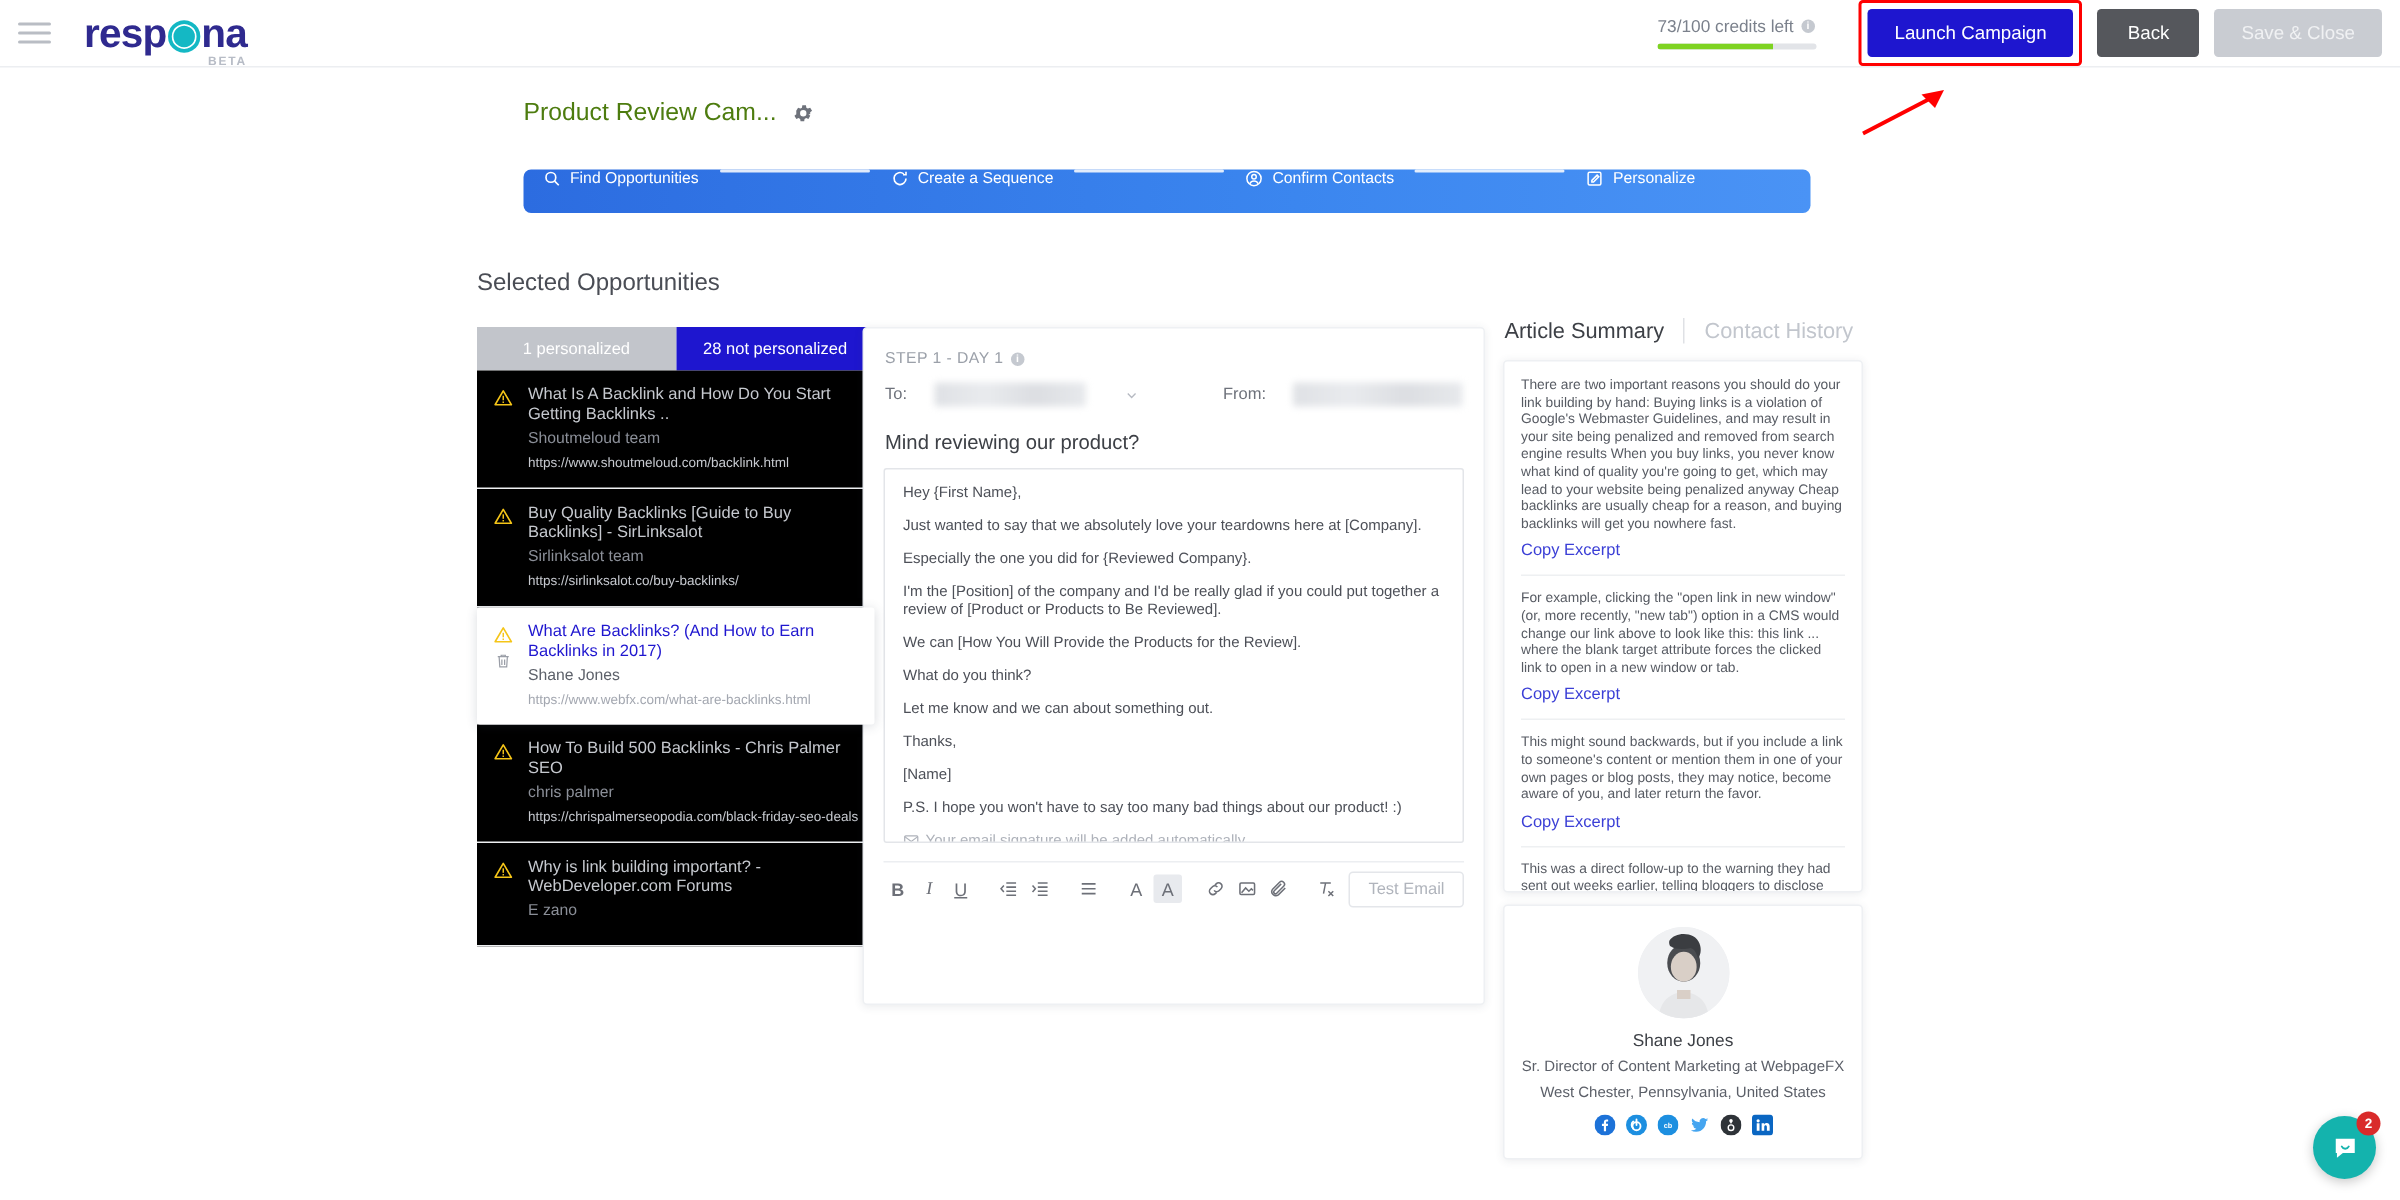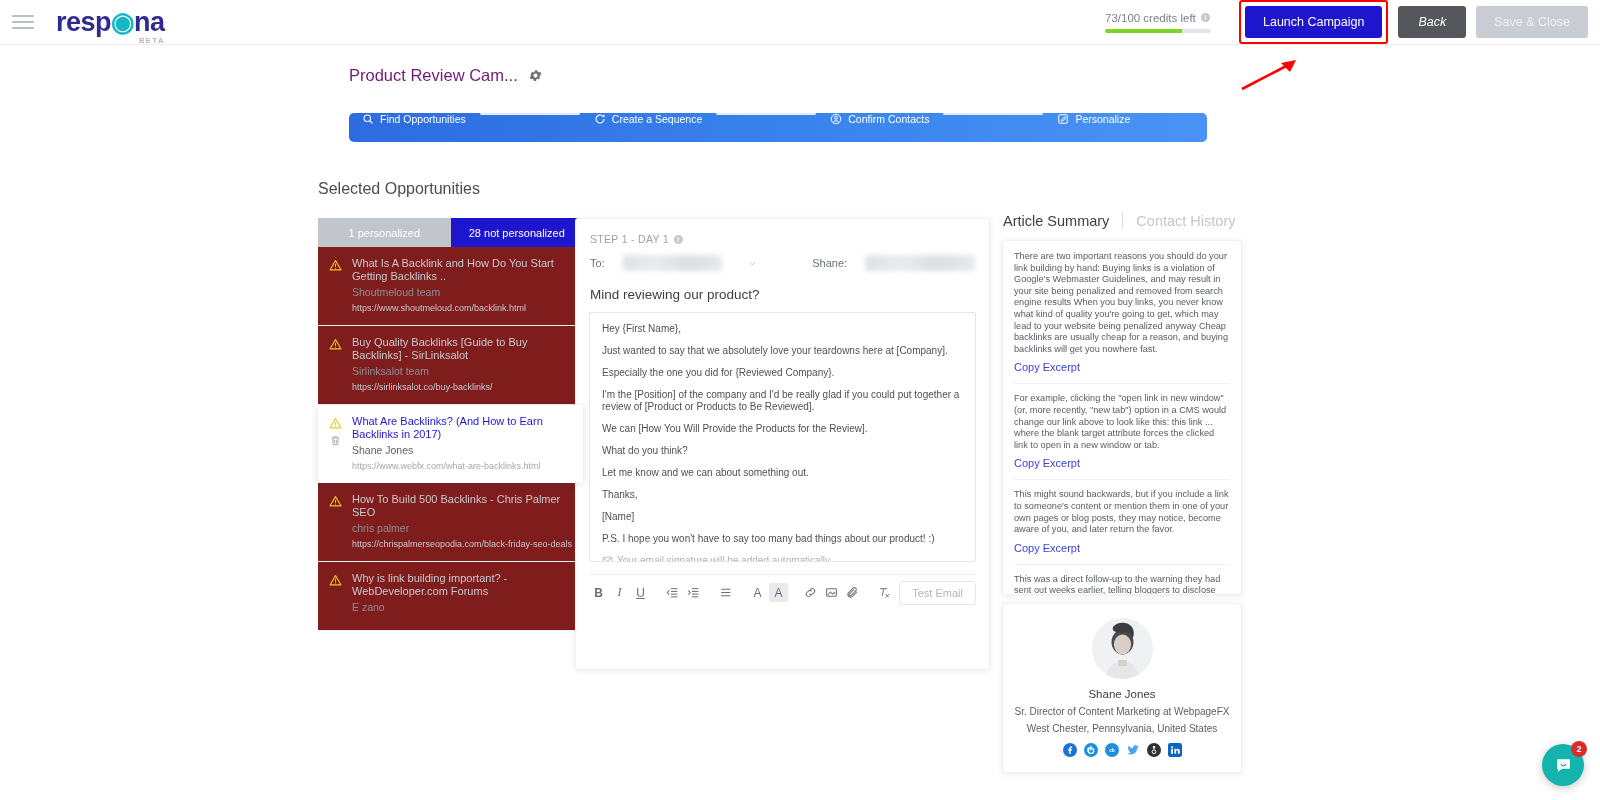--- a/index.html
+++ b/index.html
@@ -33,29 +33,29 @@
     width: 9px; height: 9px; border-radius: 50%; background: #c5c9d0;
     color:#fff; font-size: 7px; line-height: 9px; text-align:center; font-weight: 700;
     display:inline-block;
   }
   .credit-bar { margin-top: 5px; width: 106px; height: 4px; background: #e2e4e8; border-radius: 2px; overflow: hidden; }
   .credit-bar span { display:block; height: 100%; width: 73%; background: #7ed321; }
 
   .btn { border: none; font-size: 12.5px; border-radius: 3px; cursor: pointer; font-family: inherit; text-align: right; }
   .btn-launch { background: #1e16cf; color: #fff; padding: 9px 18px; font-weight: 400; }
   .launch-wrap { border: 2px solid #ff0000; padding: 4px; border-radius: 3px; margin-right: 10px; display:flex; }
-  .btn-back { background: #55575c; color: #fff; padding: 9px 20px; margin-right: 10px; font-style: italic; }
+  .btn-back { background: #55575c; color: #fff; padding: 9px 20px; margin-right: 10px; }
   .btn-saveclose { background: #c9ccd2; color: #f0f1f3; padding: 9px 18px; cursor: default; }
 
   
   .arrow-anno { position: absolute; left: 1238px; top: 58px; width: 62px; height: 34px; pointer-events: none; }
 
   
   .page-title-row { position: absolute; left: 349px; top: 66px; display: flex; align-items: center; gap: 10px; }
-  .page-title { font-size: 16.5px; color: #701a75; font-weight: 400; }
+  .page-title { font-size: 16.5px; color: #4d7c0f; font-weight: 400; }
   .gear { width: 15px; height: 15px; cursor: pointer; }
 
   
   .stepper {
     position: absolute; left: 349px; top: 113px; width: 858px; height: 29px;
     background: linear-gradient(90deg, #2c6ce0 0%, #3b86ef 60%, #4a93f5 100%);
     border-radius: 5px; display: flex; align-items: flex-start; padding: 0 13px;
     color: #fff;
   }
   .step { display: flex; align-items: center; gap: 6px; font-size: 10.5px; cursor: pointer; white-space: nowrap; }
@@ -74,21 +74,21 @@
   .opp-tab {
     flex: 1; display: flex; align-items: center; justify-content: center;
     font-size: 11px; cursor: pointer;
   }
   .opp-tab.inactive { background: #c2c5cb; color: #ffffff; }
   .opp-tab.active { background: #1e16cf; color: #ffffff; }
 
   .opp-list { position: relative; }
   .opp-item {
     position: relative; padding: 10px 10px 12px 34px; border-bottom: 1px solid #eef0f2;
-    cursor: pointer; background: #7f1d1d;
+    cursor: pointer; background: #000000;
   }
   .opp-item.selected {
     border-bottom: none; background: #fff;
     box-shadow: 0 1px 7px rgba(60,70,90,.19);
     z-index: 2; border-radius: 2px;
   }
   .opp-warn { position: absolute; left: 11px; top: 12px; }
   .opp-trash { position: absolute; left: 12px; top: 30px; }
   .opp-title { font-size: 11px; line-height: 13px; color: #c6c9cf; }
   .opp-item.selected .opp-title { color: #1f16cf; }
@@ -342,21 +342,21 @@
       <span>STEP 1 - DAY 1</span>
       <span class="info-dot">i</span>
     </div>
 
     <div class="addr-row">
       <span class="addr-label">To:</span>
       <div class="blur-field blur-to"></div>
       <svg class="chev" width="11" height="11" viewBox="0 0 24 24" fill="none" stroke="#b6bac2" stroke-width="2.4">
           <polyline points="5,9 12,16 19,9"></polyline>
         </svg>
-      <span class="addr-label from-label">Shane:</span>
+      <span class="addr-label from-label">From:</span>
       <div class="blur-field blur-from"></div>
     </div>
 
     <div class="subject">Mind reviewing our product?</div>
 
     <div class="body-box">
       <p>Hey {First Name},</p>
       <p>Just wanted to say that we absolutely love your teardowns here at [Company].</p>
       <p>Especially the one you did for {Reviewed Company}.</p>
       <p>I'm the [Position] of the company and I'd be really glad if you could put together a review of [Product or Products to Be Reviewed].</p>

